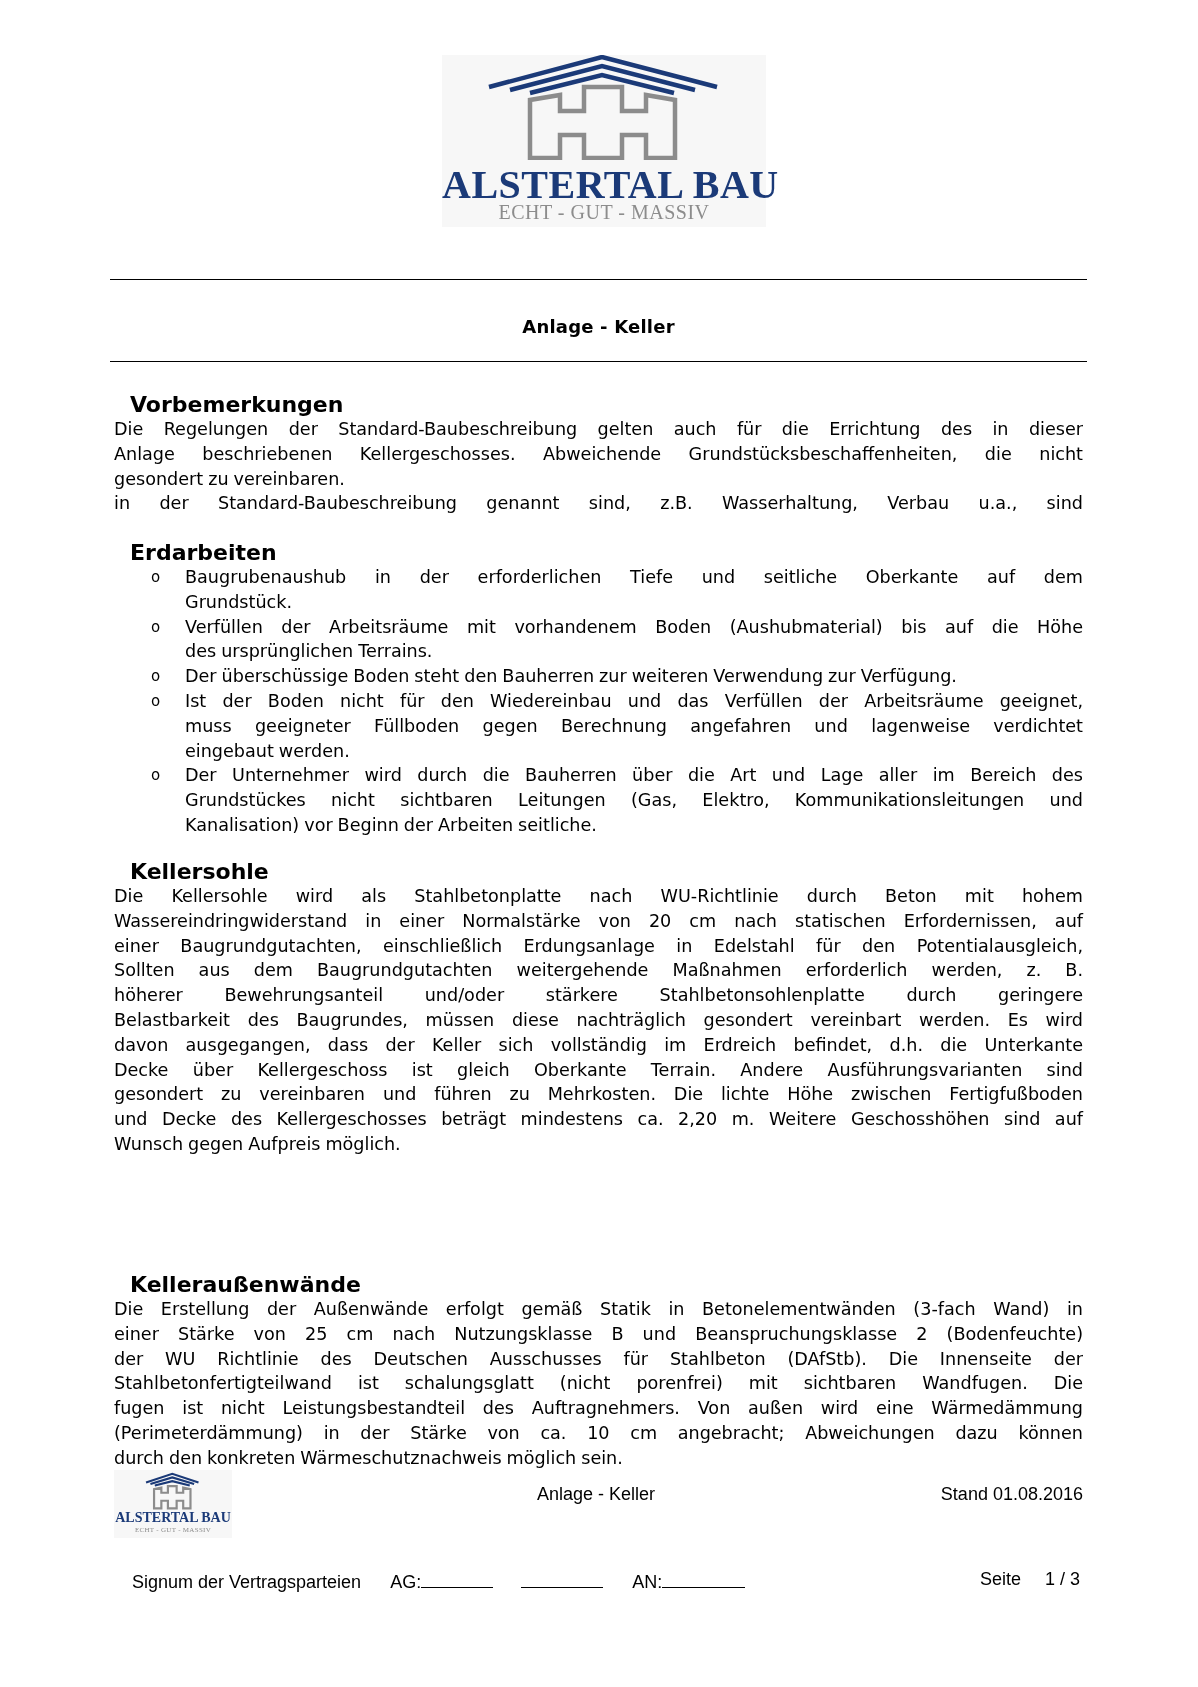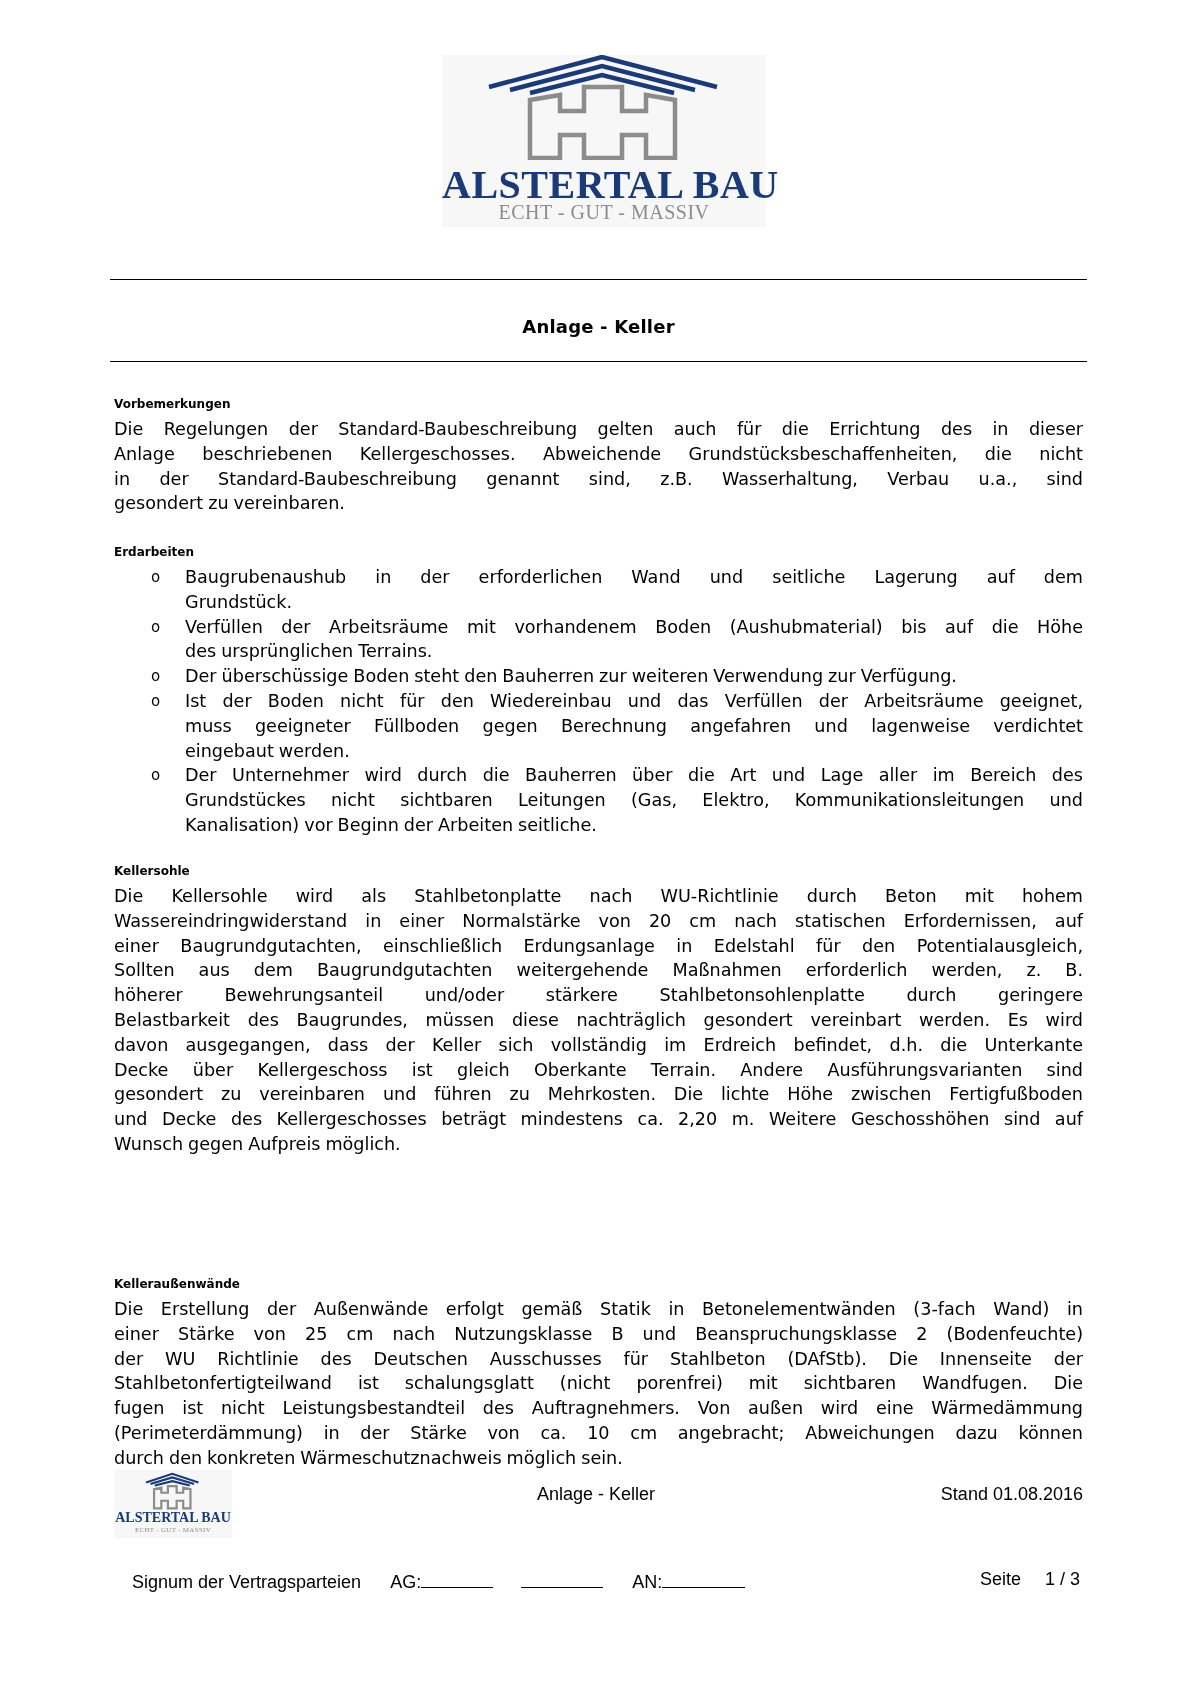--- a/index.html
+++ b/index.html
@@ -15,21 +15,21 @@
   .logo .tag { position: absolute; left: 0; width: 324px; text-align: center;
                font-family: "Liberation Serif", serif; color: #8c8c8c;
                font-size: 20px; top: 146px; letter-spacing: 0.5px; white-space: nowrap; }
 
   .rule { position: absolute; left: 110px; width: 977px; height: 0; border-top: 1.5px solid #000; }
   .doc-title { position: absolute; left: 110px; width: 977px; top: 316px; text-align: center;
                font-weight: bold; font-size: 18px; letter-spacing: 0.2px; }
 
   
   .section { position: absolute; left: 114px; width: 969px; }
-  .sec-head { font-weight: bold; font-size: 12px; height: 25px; line-height: 25px; white-space: nowrap; }
+  .sec-head { font-weight: bold; font-size: 22px; height: 25px; line-height: 25px; white-space: nowrap; margin-left: 16px; }
   .line { font-size: 17.6px; height: 24.8px; line-height: 24.8px; white-space: nowrap;
           text-align: justify; text-align-last: justify; word-spacing: -0.6px; }
   .line.last { text-align-last: left; }
   .bullet-item { position: relative; padding-left: 71px; }
   .bullet-mark { position: absolute; left: 37px; top: 0; font-size: 15px; line-height: 24.8px; height: 24.8px; }
 
   
   .flogo { position: absolute; left: 114px; top: 1470px; width: 118px; height: 68px; background: #f7f7f7; }
   .flogo svg { position: absolute; left: 0; top: 0; }
   .flogo .fbrand { position: absolute; left: 0; width: 118px; text-align: center; top: 40px;
@@ -65,30 +65,30 @@
 </div>
 
 <div class="rule" style="top:279px;"></div>
 <div class="doc-title">Anlage - Keller</div>
 <div class="rule" style="top:361px;"></div>
 
 <div class="section" style="top:392px;">
   <div class="sec-head">Vorbemerkungen</div>
   <div class="line">Die Regelungen der Standard-Baubeschreibung gelten auch für die Errichtung des in dieser</div>
   <div class="line">Anlage beschriebenen Kellergeschosses. Abweichende Grundstücksbeschaffenheiten, die nicht</div>
+  <div class="line last">gesondert zu vereinbaren.</div>
   <div class="line">in der Standard-Baubeschreibung genannt sind, z.B. Wasserhaltung, Verbau u.a., sind</div>
-  <div class="line last">gesondert zu vereinbaren.</div>
 </div>
 
 <div class="section" style="top:540px;">
   <div class="sec-head">Erdarbeiten</div>
 
   <div class="bullet-item">
     <span class="bullet-mark">o</span>
-    <div class="line">Baugrubenaushub in der erforderlichen Wand und seitliche Lagerung auf dem</div>
+    <div class="line">Baugrubenaushub in der erforderlichen Tiefe und seitliche Oberkante auf dem</div>
     <div class="line last">Grundstück.</div>
   </div>
   <div class="bullet-item">
     <span class="bullet-mark">o</span>
     <div class="line">Verfüllen der Arbeitsräume mit vorhandenem Boden (Aushubmaterial) bis auf die Höhe</div>
     <div class="line last">des ursprünglichen Terrains.</div>
   </div>
   <div class="bullet-item">
     <span class="bullet-mark">o</span>
     <div class="line last">Der überschüssige Boden steht den Bauherren zur weiteren Verwendung zur Verfügung.</div>

